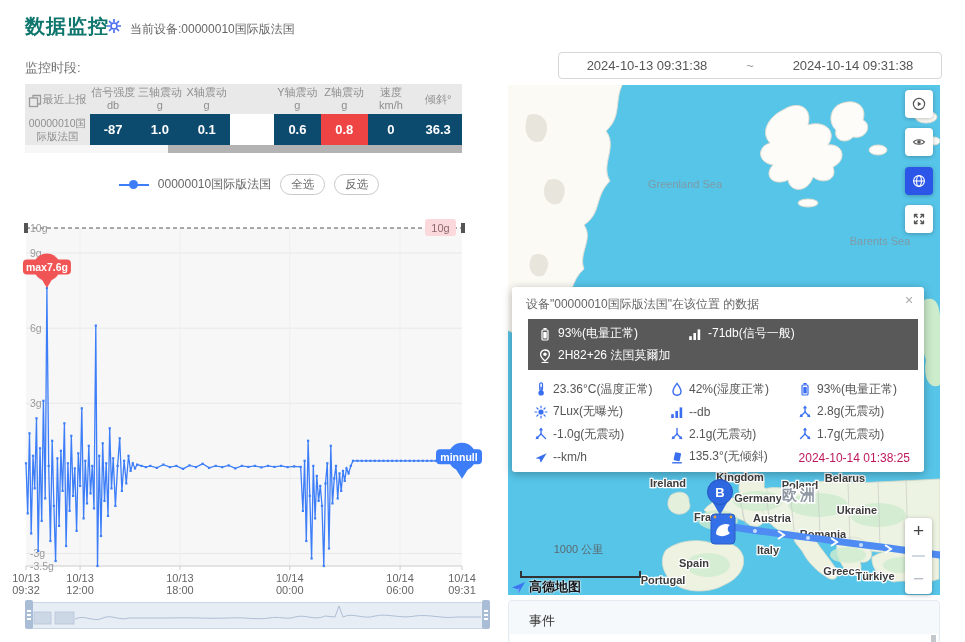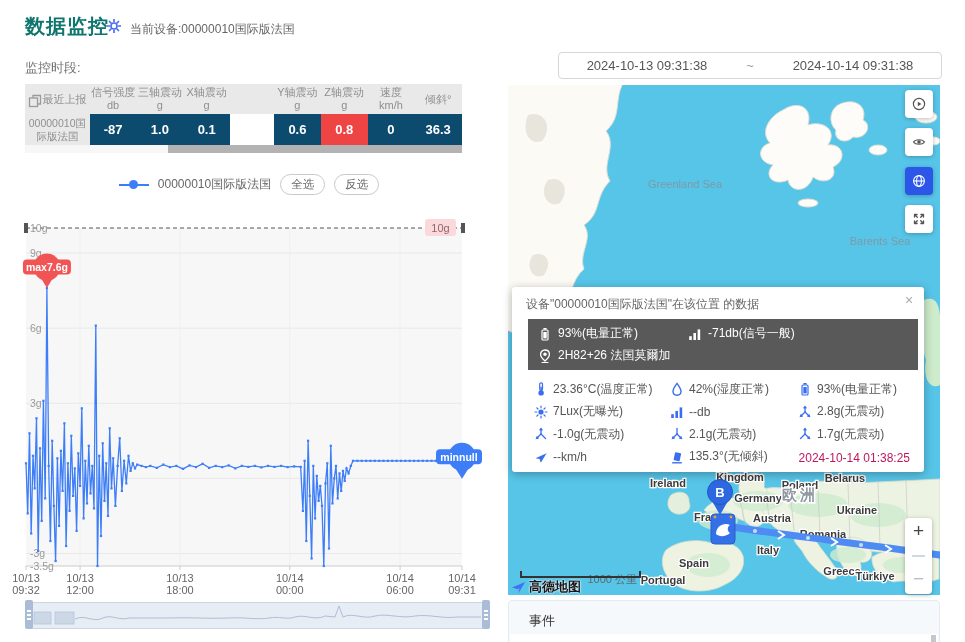--- a/index.html
+++ b/index.html
@@ -49,21 +49,21 @@
   .dater .d{flex:1;text-align:center;} .dater .s{color:#999;width:30px;text-align:center;}
   .map{left:508px;top:85px;width:432px;height:510px;background:#57c5e8;overflow:hidden;}
   .mbtn{width:28px;height:28px;background:#fff;border-radius:4px;box-shadow:0 1px 4px rgba(0,0,0,.25);
         display:flex;align-items:center;justify-content:center;color:#555;left:905px;}
   .mbtn svg{width:15px;height:15px;display:block;}
   .mbtn.act{background:#2b56e8;color:#fff;}
   .zoomctl{left:905px;top:518px;width:27px;height:76px;background:#fff;border-radius:4px;box-shadow:0 1px 4px rgba(0,0,0,.3);}
   .zin{position:absolute;top:2px;left:0;width:27px;text-align:center;font-size:19px;color:#444;}
   .zslider{position:absolute;top:37px;left:7px;width:13px;height:2px;background:#cfd8e2;}
   .zout{position:absolute;bottom:4px;left:0;width:27px;text-align:center;font-size:19px;color:#b6bec8;}
-  .scaletxt{left:520px;top:572px;width:117px;text-align:right;font-size:11px;color:#5a6a72;}
+  .scaletxt{left:520px;top:542px;width:117px;text-align:center;font-size:11px;color:#5a6a72;}
   .scalebar{left:520px;top:571px;width:117px;height:5px;border-left:2px solid #333;border-right:2px solid #333;border-bottom:2px solid #333;}
   .attrib{left:511px;top:578px;display:flex;align-items:center;gap:3px;font-size:13px;font-weight:bold;color:#15181c;
           text-shadow:0 0 2px #fff,0 0 2px #fff;}
   .attrib svg{width:15px;height:15px;}
   
   .popup{left:512px;top:287px;width:412px;height:185px;background:#fff;border-radius:3px;box-shadow:0 2px 10px rgba(0,0,0,.3);}
   .ptitle{padding:9px 26px 6px 14px;font-size:12px;color:#666;}
   .pclose{position:absolute;right:8px;top:6px;width:14px;height:14px;color:#aaa;font-size:14px;line-height:14px;text-align:center;}
   .pbanner{margin:0 6px 0 16px;background:#595959;color:#fff;font-size:12px;padding:6px 10px;display:flex;flex-direction:column;gap:5px;}
   .brow{display:flex;align-items:center;gap:6px;}

